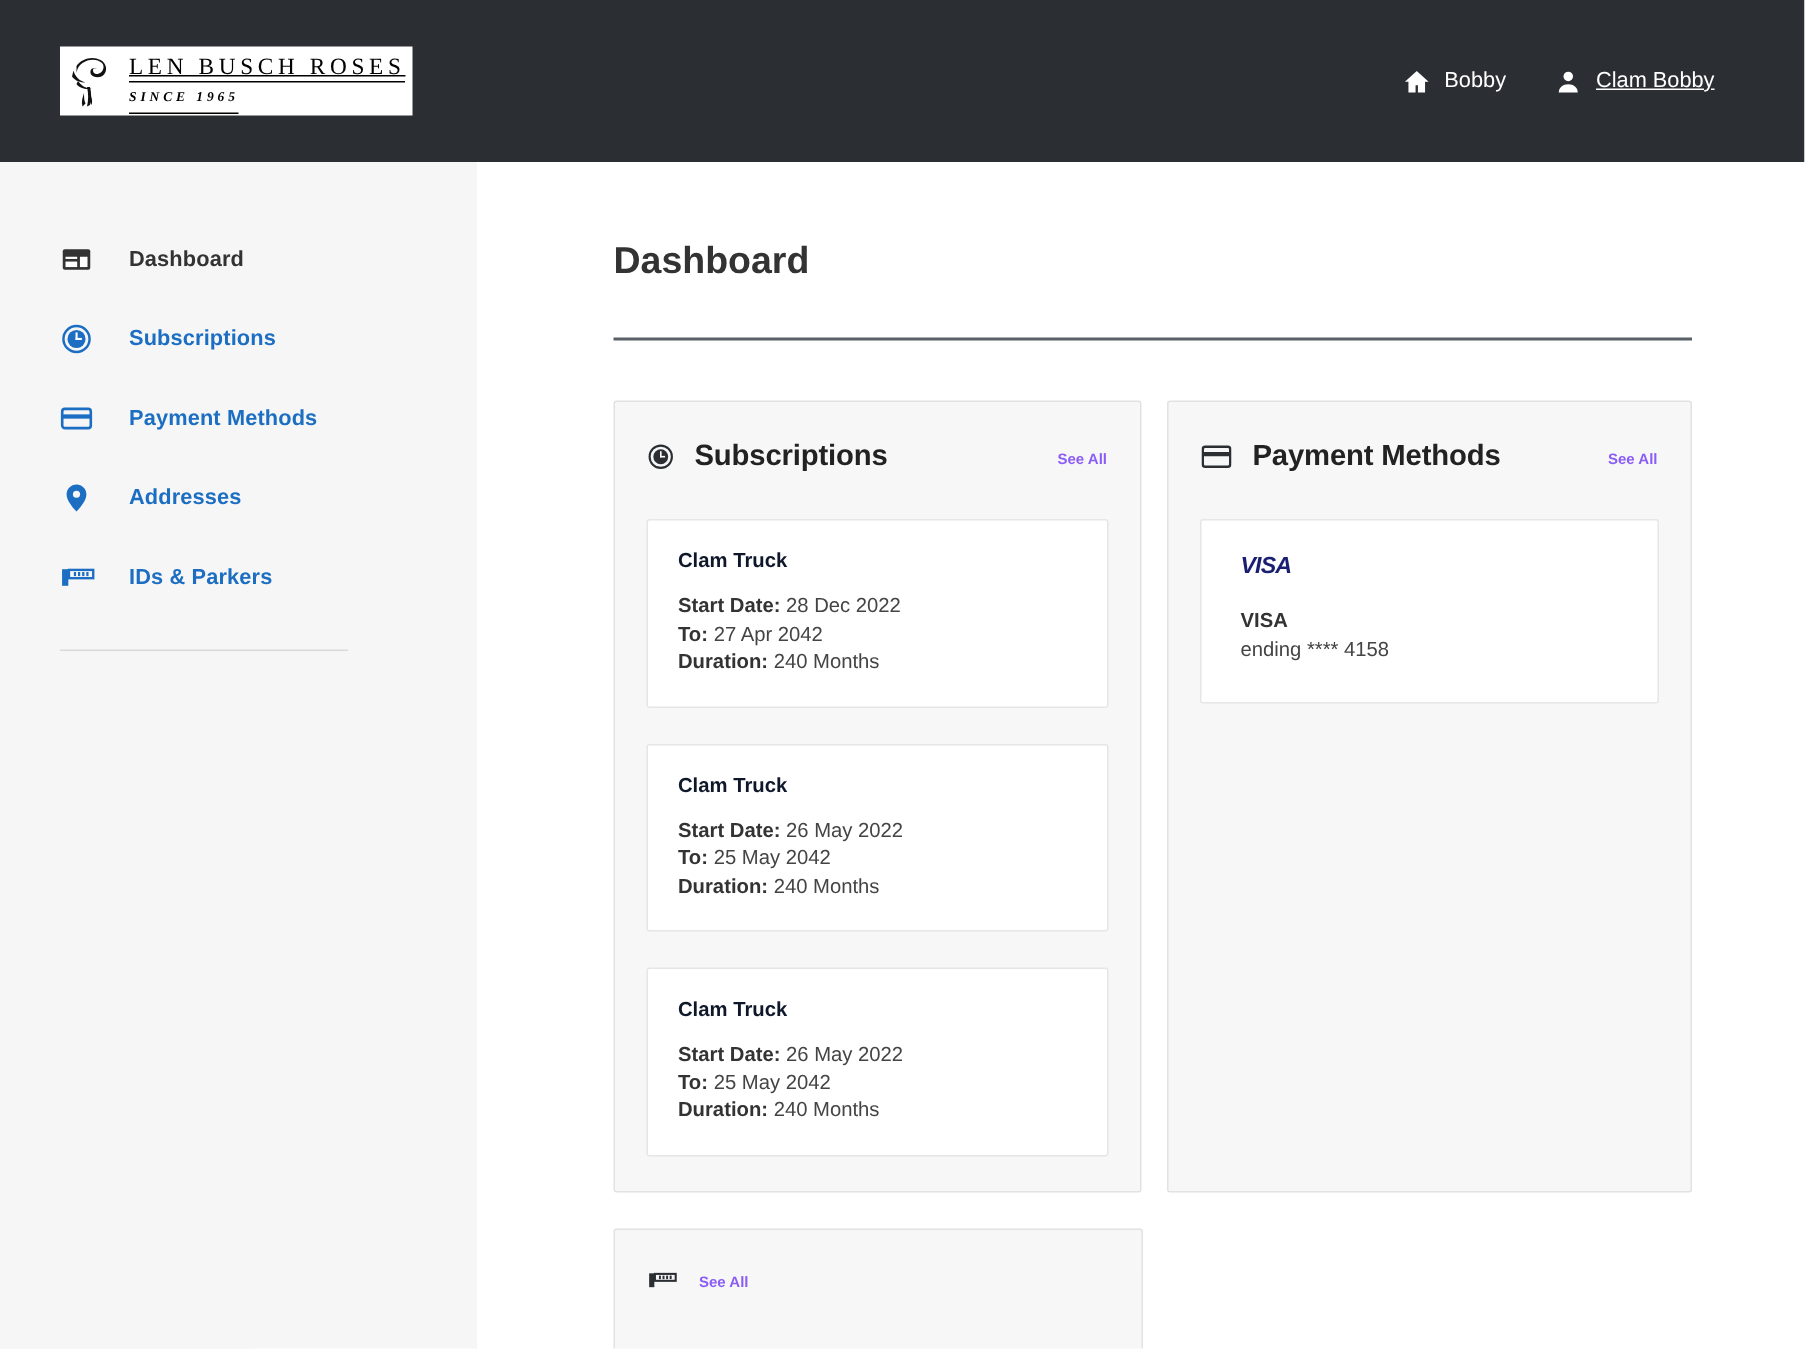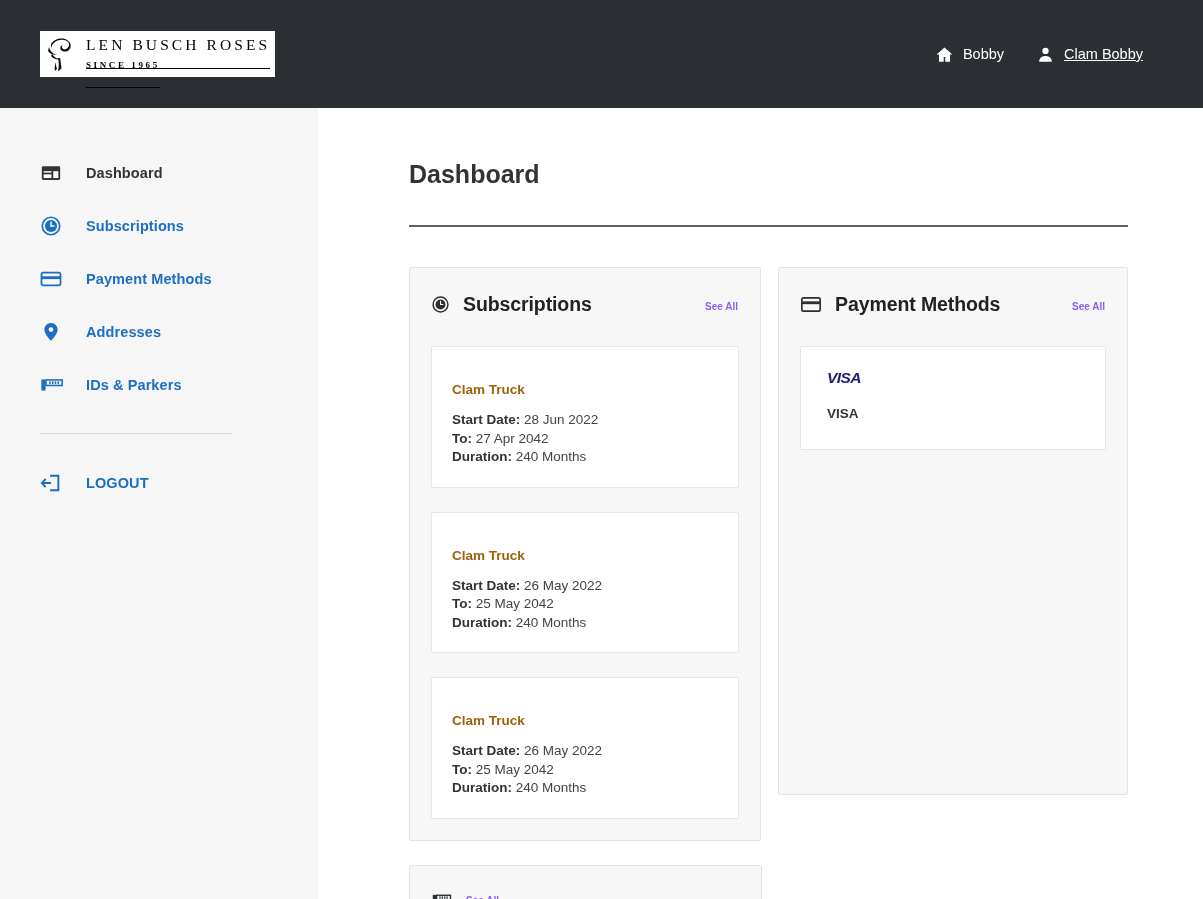--- a/index.html
+++ b/index.html
@@ -31,34 +31,36 @@
   }
   .logo-rose { width: 38px; height: 40px; flex: 0 0 38px; }
   .logo-text { flex: 1; padding-left: 4px; }
   .logo-line1 {
     font-family: "Liberation Serif", serif;
     font-size: 15.5px;
     letter-spacing: 3.1px;
     color: #000;
     line-height: 18px;
     border-bottom: 1.4px solid #000;
-    padding-bottom: 15px;
+    padding-bottom: 1px;
     white-space: nowrap;
+    text-decoration: underline;
   }
   .logo-line2 {
     font-family: "Liberation Serif", serif;
     font-weight: bold;
     font-size: 9px;
     letter-spacing: 2.6px;
     color: #000;
     line-height: 14px;
     border-bottom: 1.2px solid #000;
     margin-top: 2px;
-    padding-bottom: 17px;
+    padding-bottom: 6px;
     white-space: nowrap;
+    font-style: italic;
   }
   .topnav { display: flex; align-items: center; gap: 32px; }
   .topnav-item {
     display: flex; align-items: center; gap: 9px;
     color: #ffffff;
     font-size: 14.5px;
     cursor: pointer;
   }
   .topnav-item .label-underline { text-decoration: underline; }
   .ic { display: inline-flex; align-items: center; justify-content: center; }
@@ -148,23 +150,22 @@
     background: #ffffff;
     border: 1px solid #e6e6e6;
     border-radius: 2px;
     padding: 19px 20px 20px 20px;
     margin-bottom: 24px;
   }
   .inner-item:last-child { margin-bottom: 0; }
   .item-title {
     font-size: 13.5px;
     font-weight: bold;
-    color: #a16207;
+    color: #0f172a;
     margin-bottom: 14px;
-    margin-top: 16px;
   }
   .item-row {
     font-size: 13.5px;
     color: #444444;
     line-height: 18.5px;
   }
   .item-row b { color: #333333; }
   .pay-item {
     background: #ffffff;
     border: 1px solid #e6e6e6;
@@ -287,29 +288,20 @@
           <rect x="13" y="7" width="1.6" height="3" fill="#1b6ec2"></rect>
           <rect x="16" y="7" width="1.6" height="3" fill="#1b6ec2"></rect>
           <rect x="19" y="7" width="1.6" height="3" fill="#1b6ec2"></rect>
         </svg>
       </span>
       <span class="side-label">IDs &amp; Parkers</span>
     </div>
 
     <div class="side-divider"></div>
 
-    <div class="side-item">
-      <span class="side-icon">
-        <svg width="22" height="22" viewBox="0 0 24 24">
-          <path d="M11 12H2.5M5.5 8.2 2 12l3.5 3.8" fill="none" stroke="#1b6ec2" stroke-width="2.1" stroke-linecap="square"></path>
-          <path d="M11 4h9v16h-9" fill="none" stroke="#1b6ec2" stroke-width="2.1"></path>
-        </svg>
-      </span>
-      <span class="side-label">LOGOUT</span>
-    </div>
 
   </div>
 
   <div class="main">
 
     <h1 class="page-title">Dashboard</h1>
     <div class="title-rule"></div>
 
     <div class="cards-row">
 
@@ -325,21 +317,21 @@
           </span>
           <span class="card-head-title">Subscriptions</span>
           <span class="see-all">See All</span>
         </div>
         <div class="card-body">
 
           <div class="inner-item">
             <div class="item-title">Clam Truck</div>
             <div class="item-row">
               <b>Start Date:</b>
-              <span>28 Jun 2022</span>
+              <span>28 Dec 2022</span>
             </div>
             <div class="item-row">
               <b>To:</b>
               <span>27 Apr 2042</span>
             </div>
             <div class="item-row">
               <b>Duration:</b>
               <span>240 Months</span>
             </div>
           </div>
@@ -387,20 +379,21 @@
               <rect x="1" y="6.2" width="22" height="3.4" fill="#2b2f33"></rect>
             </svg>
           </span>
           <span class="card-head-title">Payment Methods</span>
           <span class="see-all">See All</span>
         </div>
         <div class="card-body">
           <div class="pay-item">
             <div class="visa-logo">VISA</div>
             <div class="pay-brand">VISA</div>
+            <div class="pay-ending">ending **** 4158</div>
           </div>
         </div>
       </div>
 
     </div>
 
     <div class="card card-ident">
       <div class="card-head">
         <span class="card-head-icon">
           <svg width="20" height="17" viewBox="0 0 26 20">

